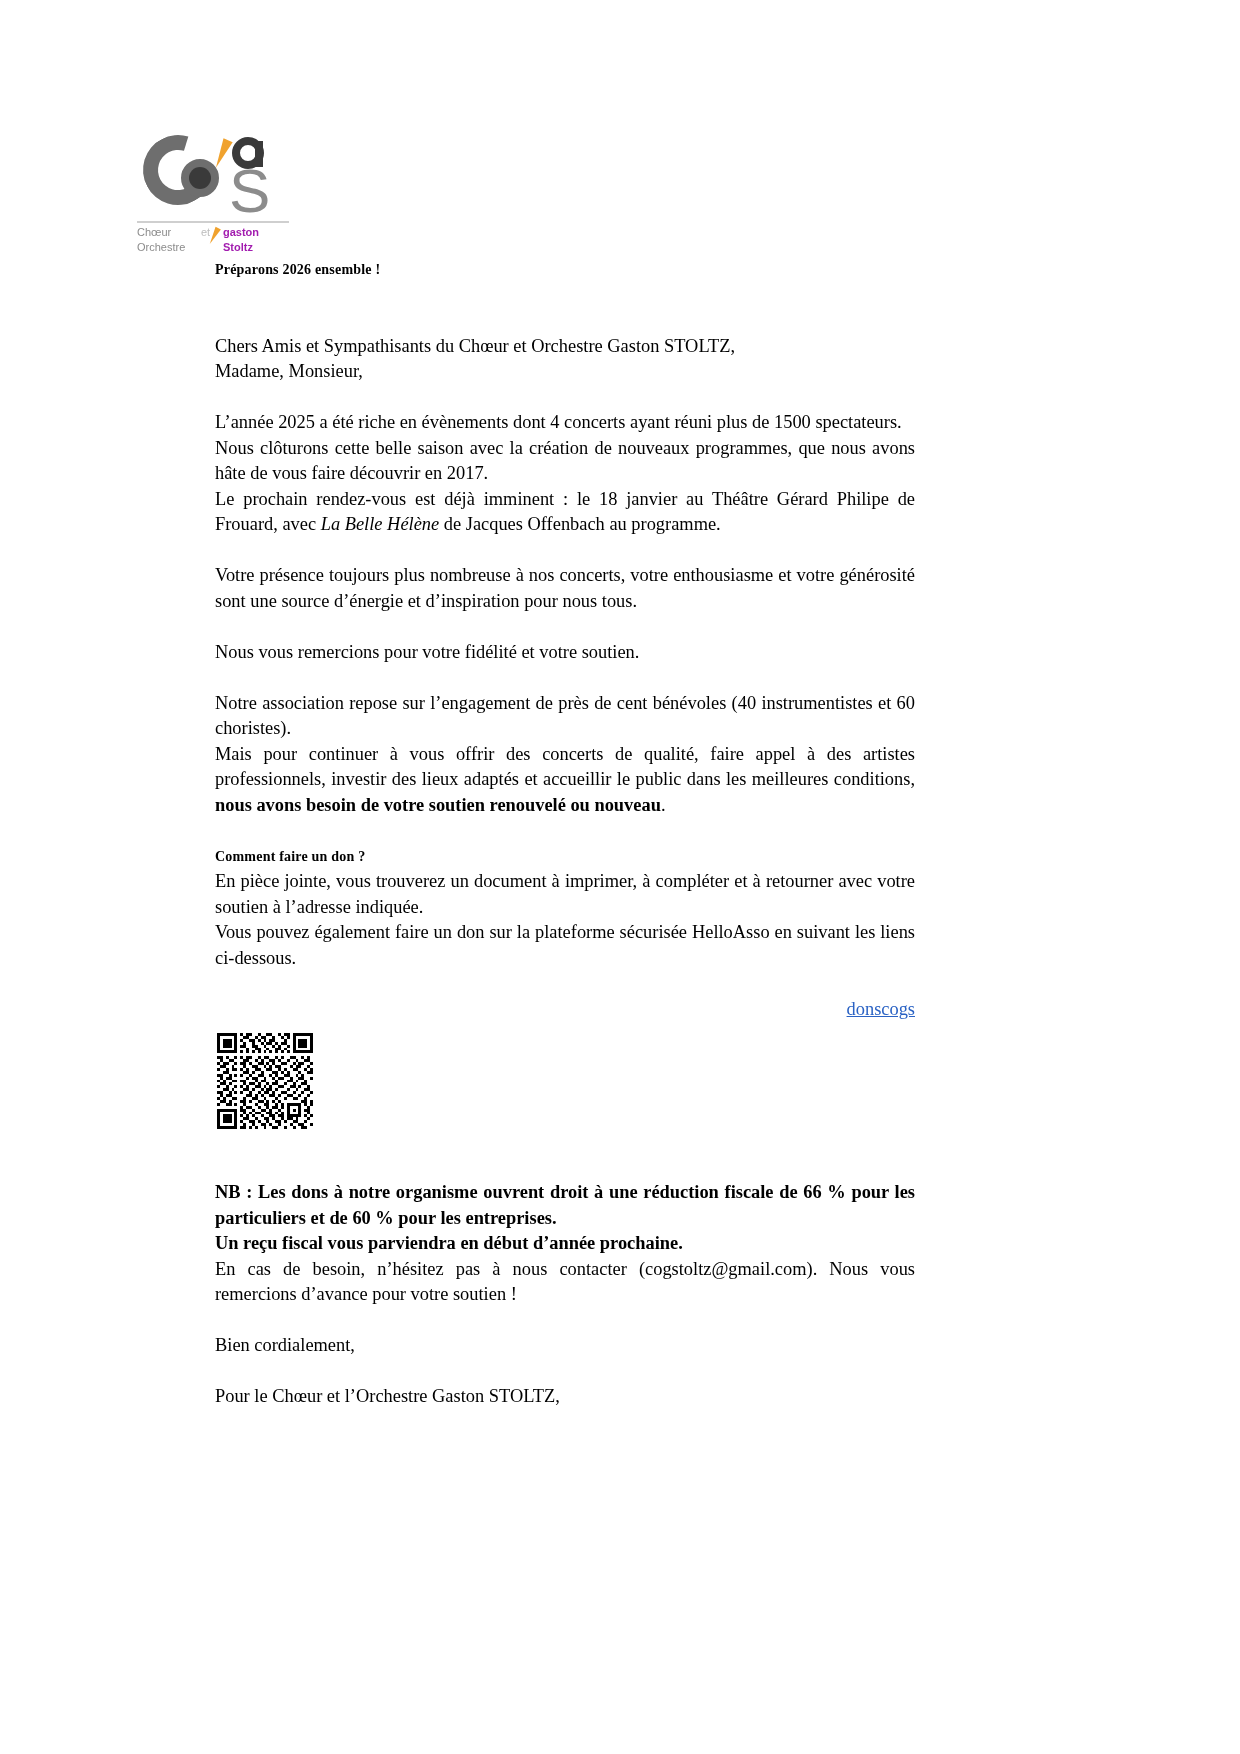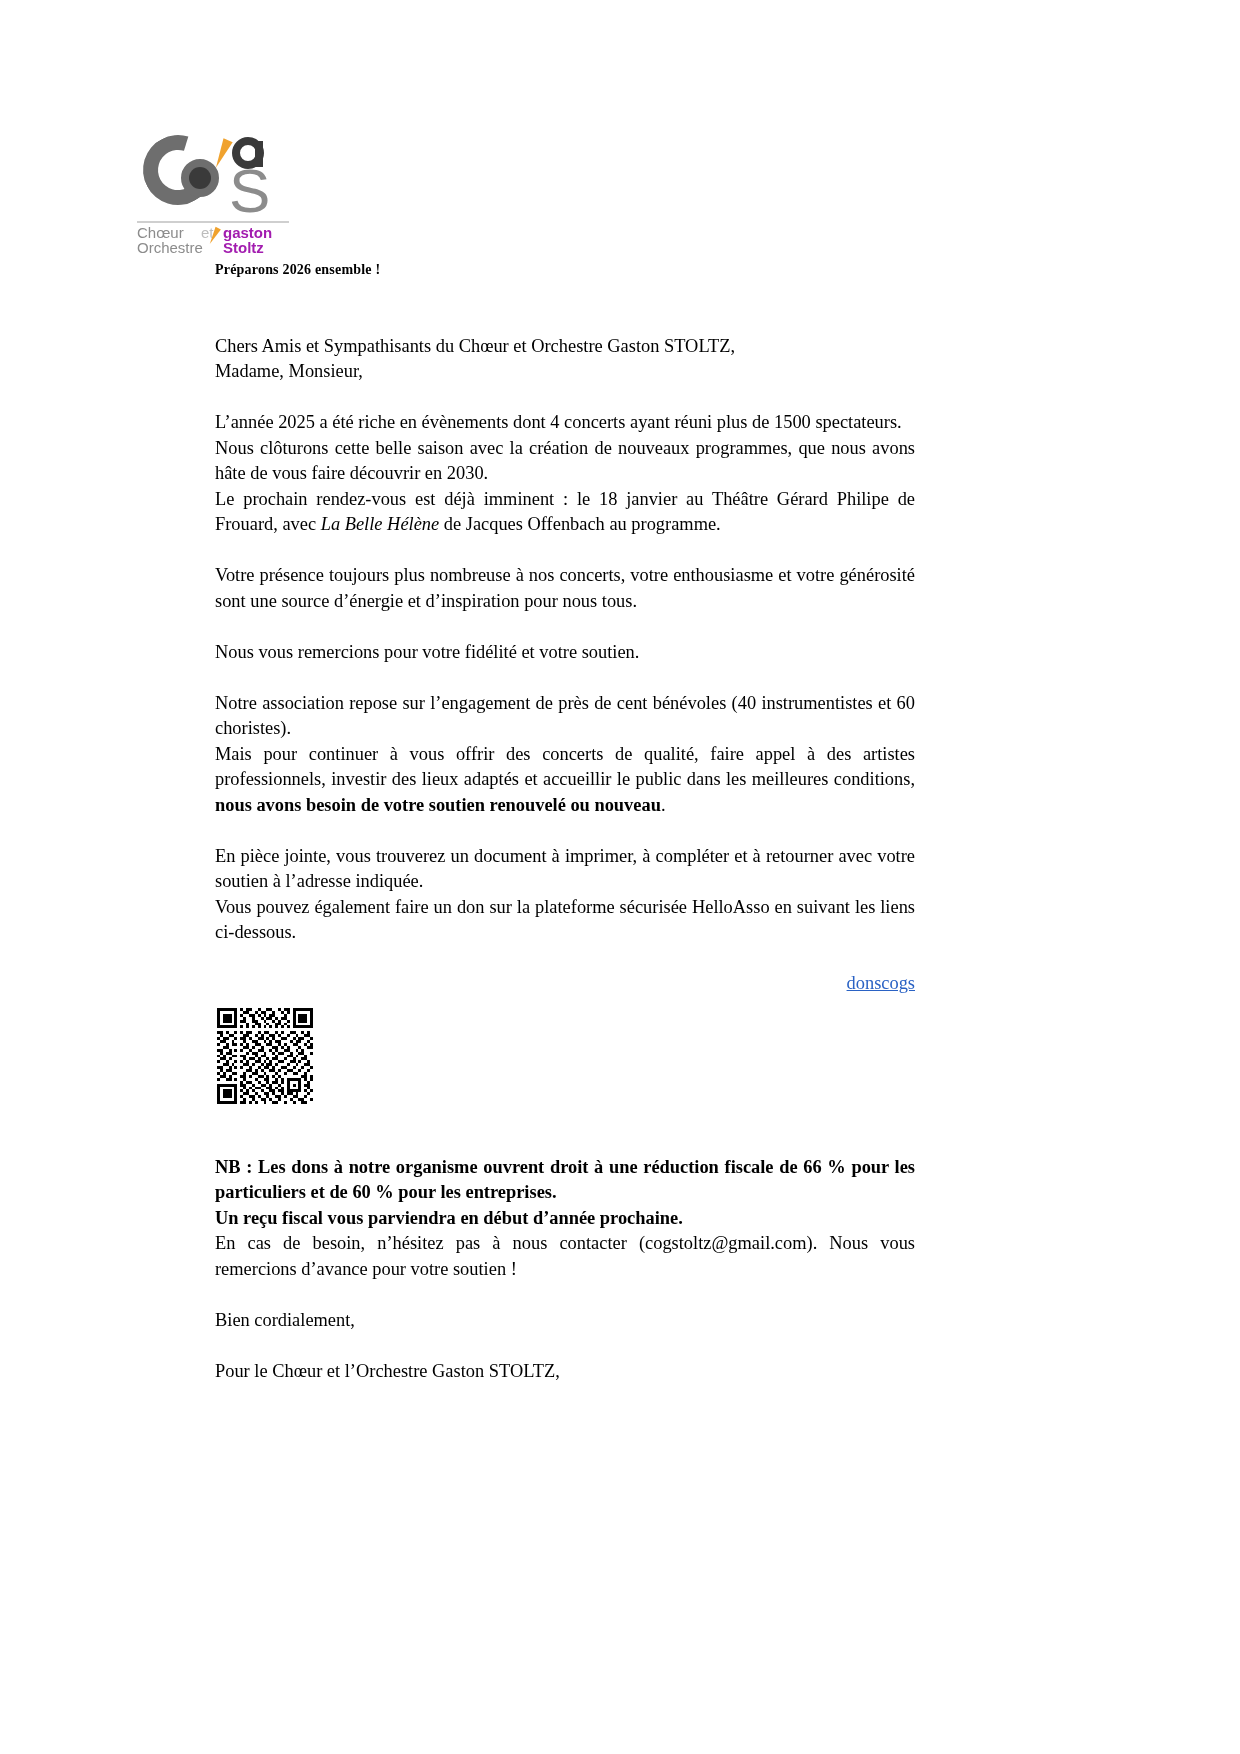--- a/index.html
+++ b/index.html
@@ -114,21 +114,21 @@
     width: 152px;
     height: 2px;
     background: #cfcfcf;
   }
   .logo-text {
     position: absolute;
     left: 0;
     top: 92px;
     width: 160px;
     font-family: "Liberation Sans", sans-serif;
-    font-size: 15px;
+    font-size: 11px;
     line-height: 15px;
     color: #8c8c8c;
   }
   .logo-text-row {
     display: flex;
     white-space: nowrap;
   }
   .logo-text-row .col-a { width: 64px; }
   .logo-text-row .col-b { width: 22px; color: #bdbdbd; }
   .logo-text-row .col-c { color: #a21caf; font-weight: bold; }
@@ -223,21 +223,21 @@
 
     <div class="spacer-line"></div>
     <div class="spacer-line"></div>
 
     <p>Chers Amis et Sympathisants du Chœur et Orchestre Gaston STOLTZ,</p>
     <p>Madame, Monsieur,</p>
 
     <div class="spacer-line"></div>
 
     <p>L’année 2025 a été riche en évènements dont 4 concerts ayant réuni plus de 1500 spectateurs.</p>
-    <p>Nous clôturons cette belle saison avec la création de nouveaux programmes, que nous avons hâte de vous faire découvrir en 2030.</p>
+    <p>Nous clôturons cette belle saison avec la création de nouveaux programmes, que nous avons hâte de vous faire découvrir en 2017.</p>
     <p>
       <span>Le prochain rendez-vous est déjà imminent : le 18 janvier au Théâtre Gérard Philipe de Frouard, avec </span><span class="ital">La Belle Hélène</span><span> de Jacques Offenbach au programme.</span>
     </p>
 
     <div class="spacer-line"></div>
 
     <p>Votre présence toujours plus nombreuse à nos concerts, votre enthousiasme et votre générosité sont une source d’énergie et d’inspiration pour nous tous.</p>
 
     <div class="spacer-line"></div>
 
@@ -245,20 +245,21 @@
 
     <div class="spacer-line"></div>
 
     <p>Notre association repose sur l’engagement de près de cent bénévoles (40 instrumentistes et 60 choristes).</p>
     <p>
       <span>Mais pour continuer à vous offrir des concerts de qualité, faire appel à des artistes professionnels, investir des lieux adaptés et accueillir le public dans les meilleures conditions, </span><span class="bold">nous avons besoin de votre soutien renouvelé ou nouveau</span><span>.</span>
     </p>
 
     <div class="spacer-line"></div>
 
+    <p class="heading">Comment faire un don ?</p>
     <p>En pièce jointe, vous trouverez un document à imprimer, à compléter et à retourner avec votre soutien à l’adresse indiquée.</p>
     <p>Vous pouvez également faire un don sur la plateforme sécurisée HelloAsso en suivant les liens ci-dessous.</p>
 
     <div class="spacer-line"></div>
 
     <p class="nowrap-justify">
       <a class="link" href="#">donscogs</a>
     </p>
 
     <svg class="qr" viewBox="0 0 33 33" shape-rendering="crispEdges" role="img">

